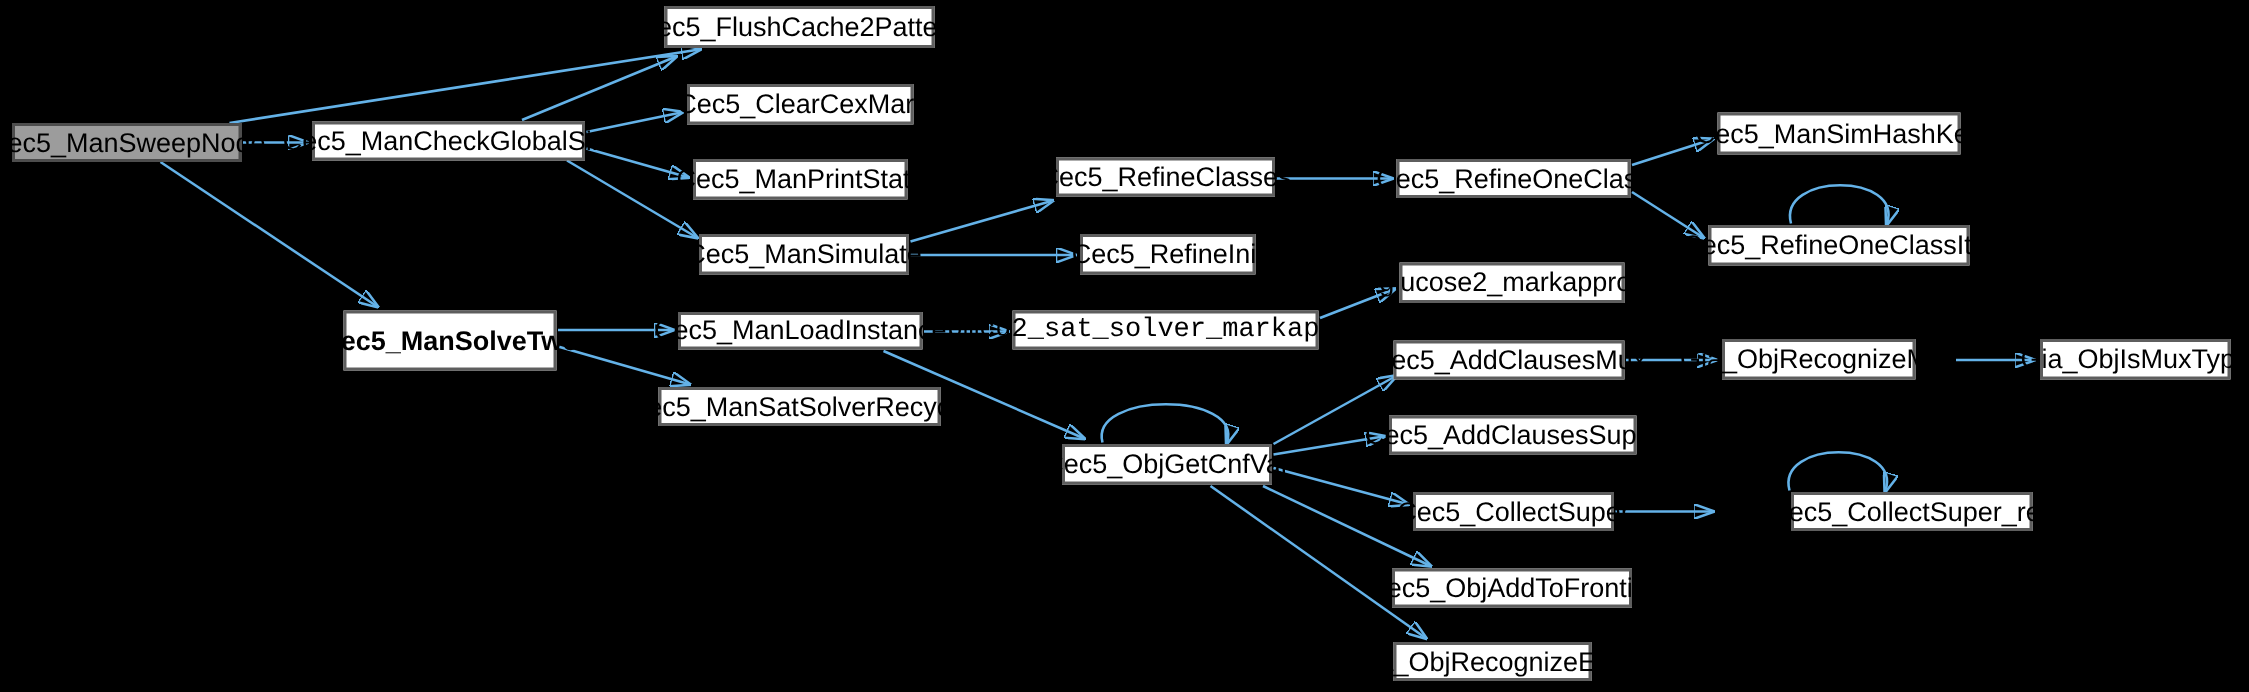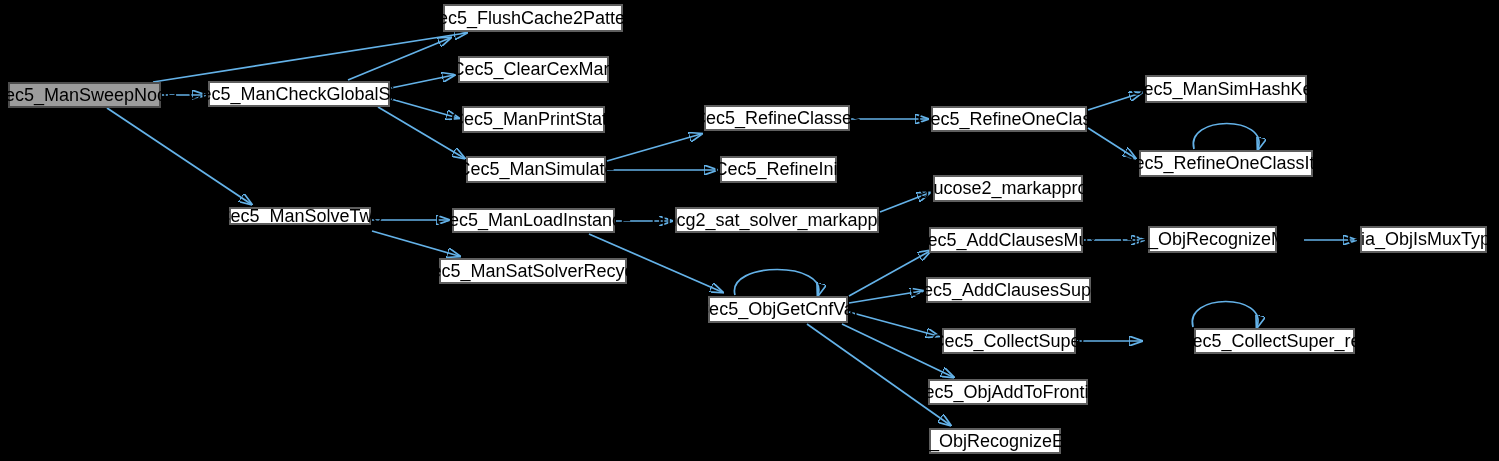--- a/index.html
+++ b/index.html
@@ -69,24 +69,24 @@
         <path d="M 1193 327 C 1184 293, 1268 293, 1257 327" marker-end="url(#arrow)"></path>
       </g>
   </svg>
   <div id="node-layer">
       <div class="node current" style="left: 8px; top: 82px; width: 153px; height: 26px;">Cec5_ManSweepNode</div>
       <div class="node" style="left: 208px; top: 81px; width: 182px; height: 26px;">Cec5_ManCheckGlobalSim</div>
       <div class="node" style="left: 443px; top: 4px; width: 180px; height: 28px;">Cec5_FlushCache2Pattern</div>
       <div class="node" style="left: 458px; top: 56px; width: 151px; height: 27px; padding-left: 12px;">Cec5_ClearCexMarks</div>
       <div class="node" style="left: 462px; top: 106px; width: 143px; height: 27px;">Cec5_ManPrintStats</div>
       <div class="node" style="left: 466px; top: 156px; width: 140px; height: 27px;">Cec5_ManSimulate</div>
-      <div class="node" style="left: 229px; top: 207px; width: 142px; height: 18px;">Cec5_ManSolveTwo</div>
+      <div class="node" style="left: 229px; top: 207px; width: 142px; height: 40px; font-weight: bold;">Cec5_ManSolveTwo</div>
       <div class="node" style="left: 452px; top: 208px; width: 163px; height: 25px;">Cec5_ManLoadInstance</div>
       <div class="node" style="left: 439px; top: 258px; width: 188px; height: 26px;">Cec5_ManSatSolverRecycle</div>
-      <div class="node" style="left: 675px; top: 207px; width: 204px; height: 26px;">bmcg2_sat_solver_markapprox</div>
+      <div class="node" style="left: 675px; top: 207px; width: 204px; height: 26px; font-family: Liberation Mono, monospace;">bmcg2_sat_solver_markapprox</div>
       <div class="node" style="left: 933px; top: 175px; width: 150px; height: 27px; text-align: right;">glucose2_markapprox</div>
       <div class="node" style="left: 704px; top: 105px; width: 146px; height: 26px;">Cec5_RefineClasses</div>
       <div class="node" style="left: 720px; top: 156px; width: 117px; height: 27px;">Cec5_RefineInit</div>
       <div class="node" style="left: 931px; top: 106px; width: 156px; height: 26px;">Cec5_RefineOneClass</div>
       <div class="node" style="left: 1145px; top: 75px; width: 162px; height: 28px;">Cec5_ManSimHashKey</div>
       <div class="node" style="left: 1139px; top: 150px; width: 174px; height: 27px;">Cec5_RefineOneClassIter</div>
       <div class="node" style="left: 708px; top: 296px; width: 140px; height: 27px;">Cec5_ObjGetCnfVar</div>
       <div class="node" style="left: 929px; top: 227px; width: 154px; height: 26px;">Cec5_AddClausesMux</div>
       <div class="node" style="left: 926px; top: 277px; width: 165px; height: 26px;">Cec5_AddClausesSuper</div>
       <div class="node" style="left: 942px; top: 328px; width: 134px; height: 26px;">Cec5_CollectSuper</div>

